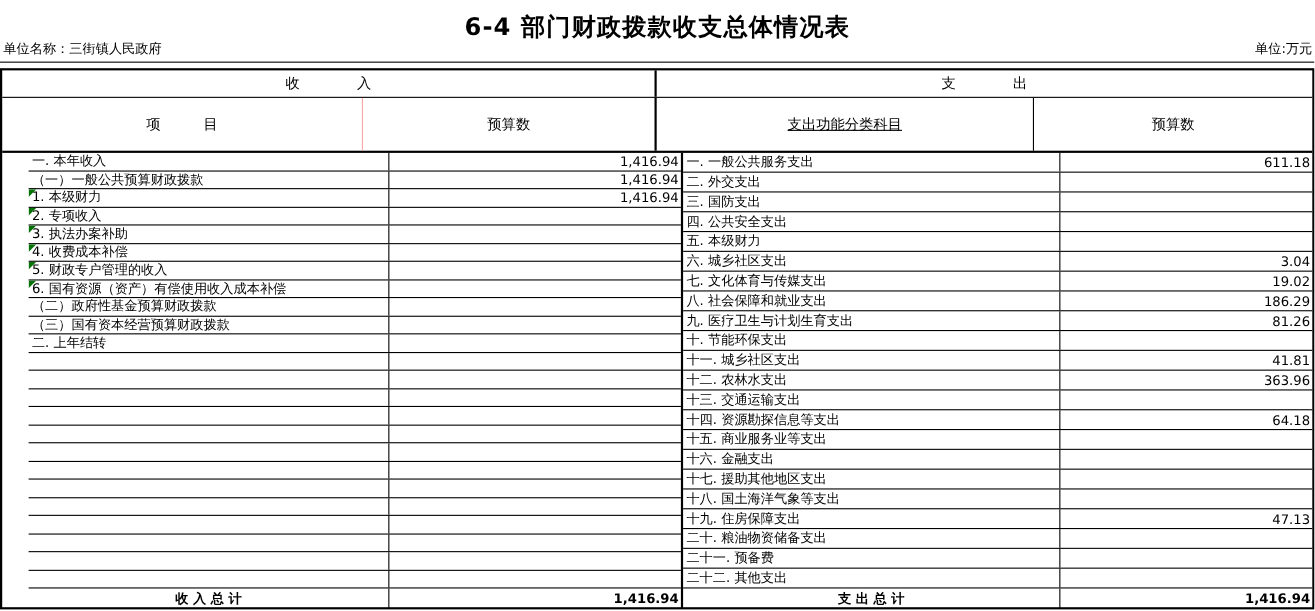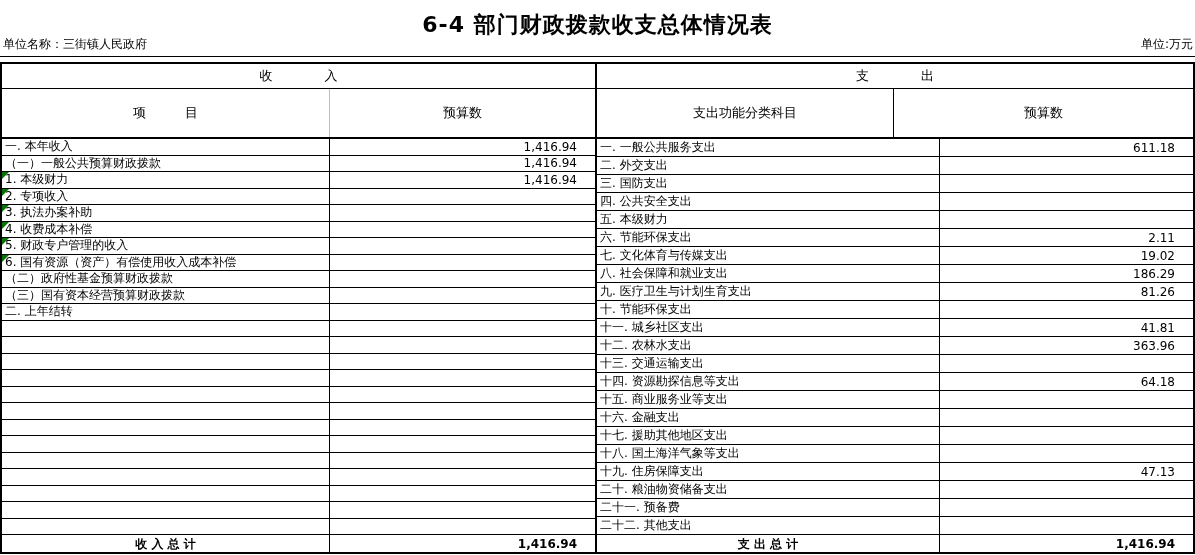--- a/index.html
+++ b/index.html
@@ -31,38 +31,38 @@
   }
   .sec-cell.income  { width:595px; border-right:2px solid #000; }
   .sec-cell.expense { flex:1; }
   .col-header { display:flex; height:50px; flex:none; border-bottom:2px solid #000; }
   .col-cell {
     display:flex; align-items:center; justify-content:center;
     font-size:13px;
   }
   .ch-item    { width:328px; border-right:1px solid #fca5a5; }
   .ch-budget1 { width:267px; border-right:2px solid #000; }
-  .ch-subject { width:297px; border-right:1px solid #000; }
+  .ch-subject { width:343px; border-right:1px solid #000;text-decoration:underline; }
   .ch-budget2 { flex:1; }
   .table-body { flex:1; display:flex; }
   .half { display:flex; flex-direction:column; }
-  .half.left  { width:595px; border-right:2px solid #000; }
+  .half.left  { width:595px; border-right:2px solid #000;margin-left:24px; }
   .half.right { flex:1;text-align:right; }
   .t-row { display:flex; flex:1; border-bottom:1px solid #000; min-height:0; }
   .t-row:last-child { border-bottom:none; }
   .cell-label {
     position:relative; display:flex; align-items:center;
     font-size:12px; white-space:nowrap; overflow:hidden;
     padding-left:3px; border-right:1px solid #000;
   }
   .half.left  .cell-label { width:328px; }
   .half.right .cell-label { width:343px; }
   .cell-value {
     flex:1; display:flex; align-items:center; justify-content:flex-end;
-    font-size:12px; padding-right:18px; white-space:nowrap; overflow:hidden;
+    font-size:12px; padding-right:2px; white-space:nowrap; overflow:hidden;
   }
   .indent-1 { }
   .flagged::before {
     content:""; position:absolute; left:0; top:0;
     border-top:7px solid #047204; border-right:7px solid transparent;
   }
   .total-row { flex:none; height:18px; font-weight:bold; }
   .total-row .cell-label { justify-content:center; padding-left:0; }
 </style>
 </head>
@@ -209,22 +209,22 @@
         </div>
         <div class="t-row">
           <div class="cell-label">四. 公共安全支出</div>
           <div class="cell-value"></div>
         </div>
         <div class="t-row">
           <div class="cell-label">五. 本级财力</div>
           <div class="cell-value"></div>
         </div>
         <div class="t-row">
-          <div class="cell-label">六. 节能环保支出</div>
-          <div class="cell-value">2.11</div>
+          <div class="cell-label">六. 城乡社区支出</div>
+          <div class="cell-value">3.04</div>
         </div>
         <div class="t-row">
           <div class="cell-label">七. 文化体育与传媒支出</div>
           <div class="cell-value">19.02</div>
         </div>
         <div class="t-row">
           <div class="cell-label">八. 社会保障和就业支出</div>
           <div class="cell-value">186.29</div>
         </div>
         <div class="t-row">

